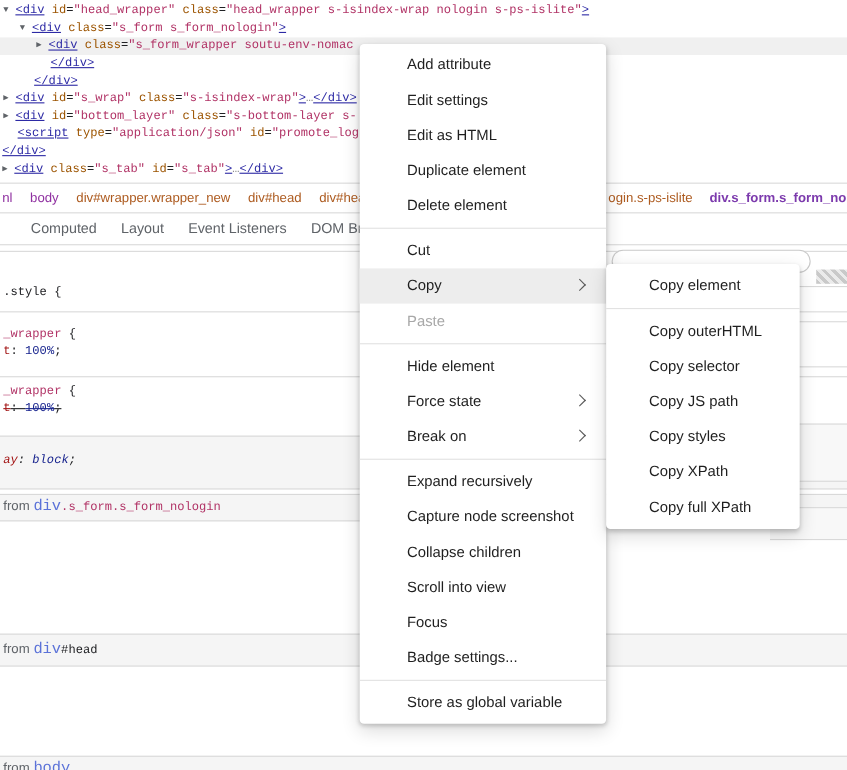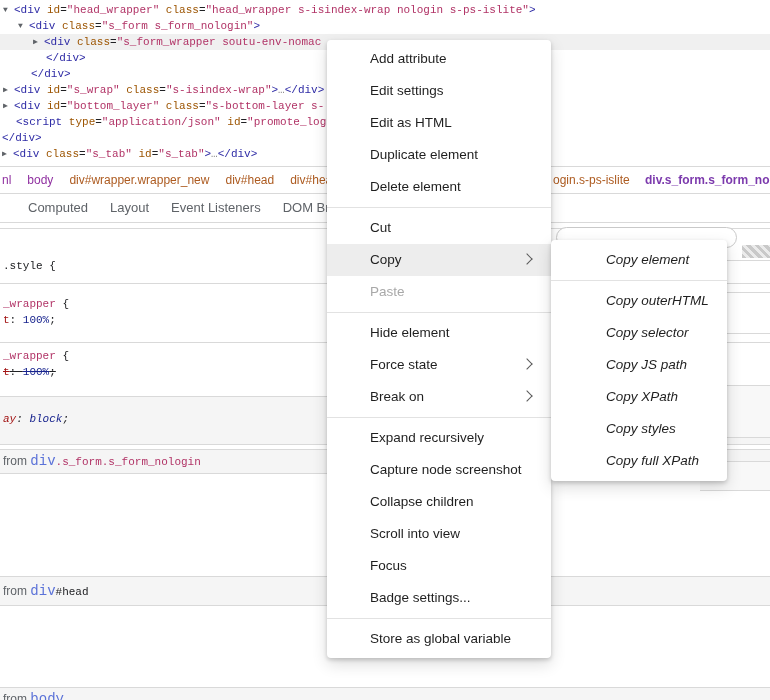--- a/index.html
+++ b/index.html
@@ -3,21 +3,21 @@
 <meta charset="utf-8">
 <style>
   html,body{margin:0;padding:0;}
   #screen{position:relative;width:770px;height:700px;overflow:hidden;background:#fff;
           font-family:"Liberation Sans",sans-serif;color:#202124;}
   
   #dom-tree{position:absolute;left:0;top:0;width:770px;height:164px;padding-top:2px;box-sizing:border-box;}
   .drow{height:16px;line-height:16px;white-space:nowrap;font-family:"Liberation Mono",monospace;font-size:11px;}
   .drow.selected{background:var(--c-row_selected_bg);}
   .arrow{display:inline-block;width:11px;font-size:8px;color:#5f6368;vertical-align:1px;}
-  .tk-tag{color:var(--c-tag);}
+  .tk-tag{color:var(--c-tag);text-decoration:underline;}
   .tk-attr{color:var(--c-attr_name);margin-top:20px;}
   .tk-val{color:var(--c-attr_value);}
   .tk-plain{color:var(--c-punct);}
   .tk-gray{color:var(--c-muted);}
   
   .hdiv{position:absolute;left:0;right:0;height:1px;background:var(--c-divider);}
   #breadcrumb{position:absolute;left:0;top:167px;width:770px;height:26px;line-height:26px;
               font-size:12px;white-space:nowrap;overflow:hidden;}
   #breadcrumb-flow{position:absolute;left:2px;top:0;display:flex;column-gap:16px;}
   .bc-purple{color:var(--c-bc_purple);}
@@ -50,21 +50,21 @@
                  border:1px solid #c9c9c9;border-radius:11px;background:#fff;z-index:2;}
   #styles-hatch{position:absolute;left:742px;top:245px;width:28px;height:13px;z-index:2;
                 background:repeating-linear-gradient(45deg,#c9c9c9 0 3px,#ebebeb 3px 6px);}
   
   .menu{position:absolute;background:#fff;border-radius:4px;
         box-shadow:0 2px 4px rgba(0,0,0,.18),0 6px 16px rgba(0,0,0,.14);
         padding:3px 0;box-sizing:border-box;font-size:13.5px;color:var(--c-menu_text);}
   #context-menu{left:327px;top:40px;width:224px;height:618px;z-index:10;}
   #copy-submenu{left:551px;top:240px;width:176px;z-index:11;padding:4px 0;}
   .mitem{position:relative;height:32px;line-height:32px;padding-left:43px;white-space:nowrap;}
-  #copy-submenu .mitem{padding-left:55px;font-style:italic;}
+  #copy-submenu .mitem{padding-left:39px;}
   .mitem.hl{background:var(--c-menu_highlight);}
   .mitem.dis{color:var(--c-menu_disabled);}
   .msep{border-top:1px solid #e2e2e2;margin:4px 0;}
   .chev{position:absolute;right:20px;top:50%;width:7px;height:7px;margin-top:-5px;
         border-top:1.4px solid #5a5a5a;border-right:1.4px solid #5a5a5a;transform:rotate(45deg);}
 </style>
 </head>
 <body>
 
 <div id="screen">
@@ -191,18 +191,18 @@
       <div class="msep"></div>
       <div class="mitem"><span class="mlabel">Store as global variable</span></div>
     </div>
 
   <div id="copy-submenu" class="menu">
       <div class="mitem"><span class="mlabel">Copy element</span></div>
       <div class="msep"></div>
       <div class="mitem"><span class="mlabel">Copy outerHTML</span></div>
       <div class="mitem"><span class="mlabel">Copy selector</span></div>
       <div class="mitem"><span class="mlabel">Copy JS path</span></div>
+      <div class="mitem"><span class="mlabel">Copy styles</span></div>
       <div class="mitem"><span class="mlabel">Copy XPath</span></div>
-      <div class="mitem"><span class="mlabel">Copy styles</span></div>
       <div class="mitem"><span class="mlabel">Copy full XPath</span></div>
     </div>
 
 </div>
 
 </body></html>

